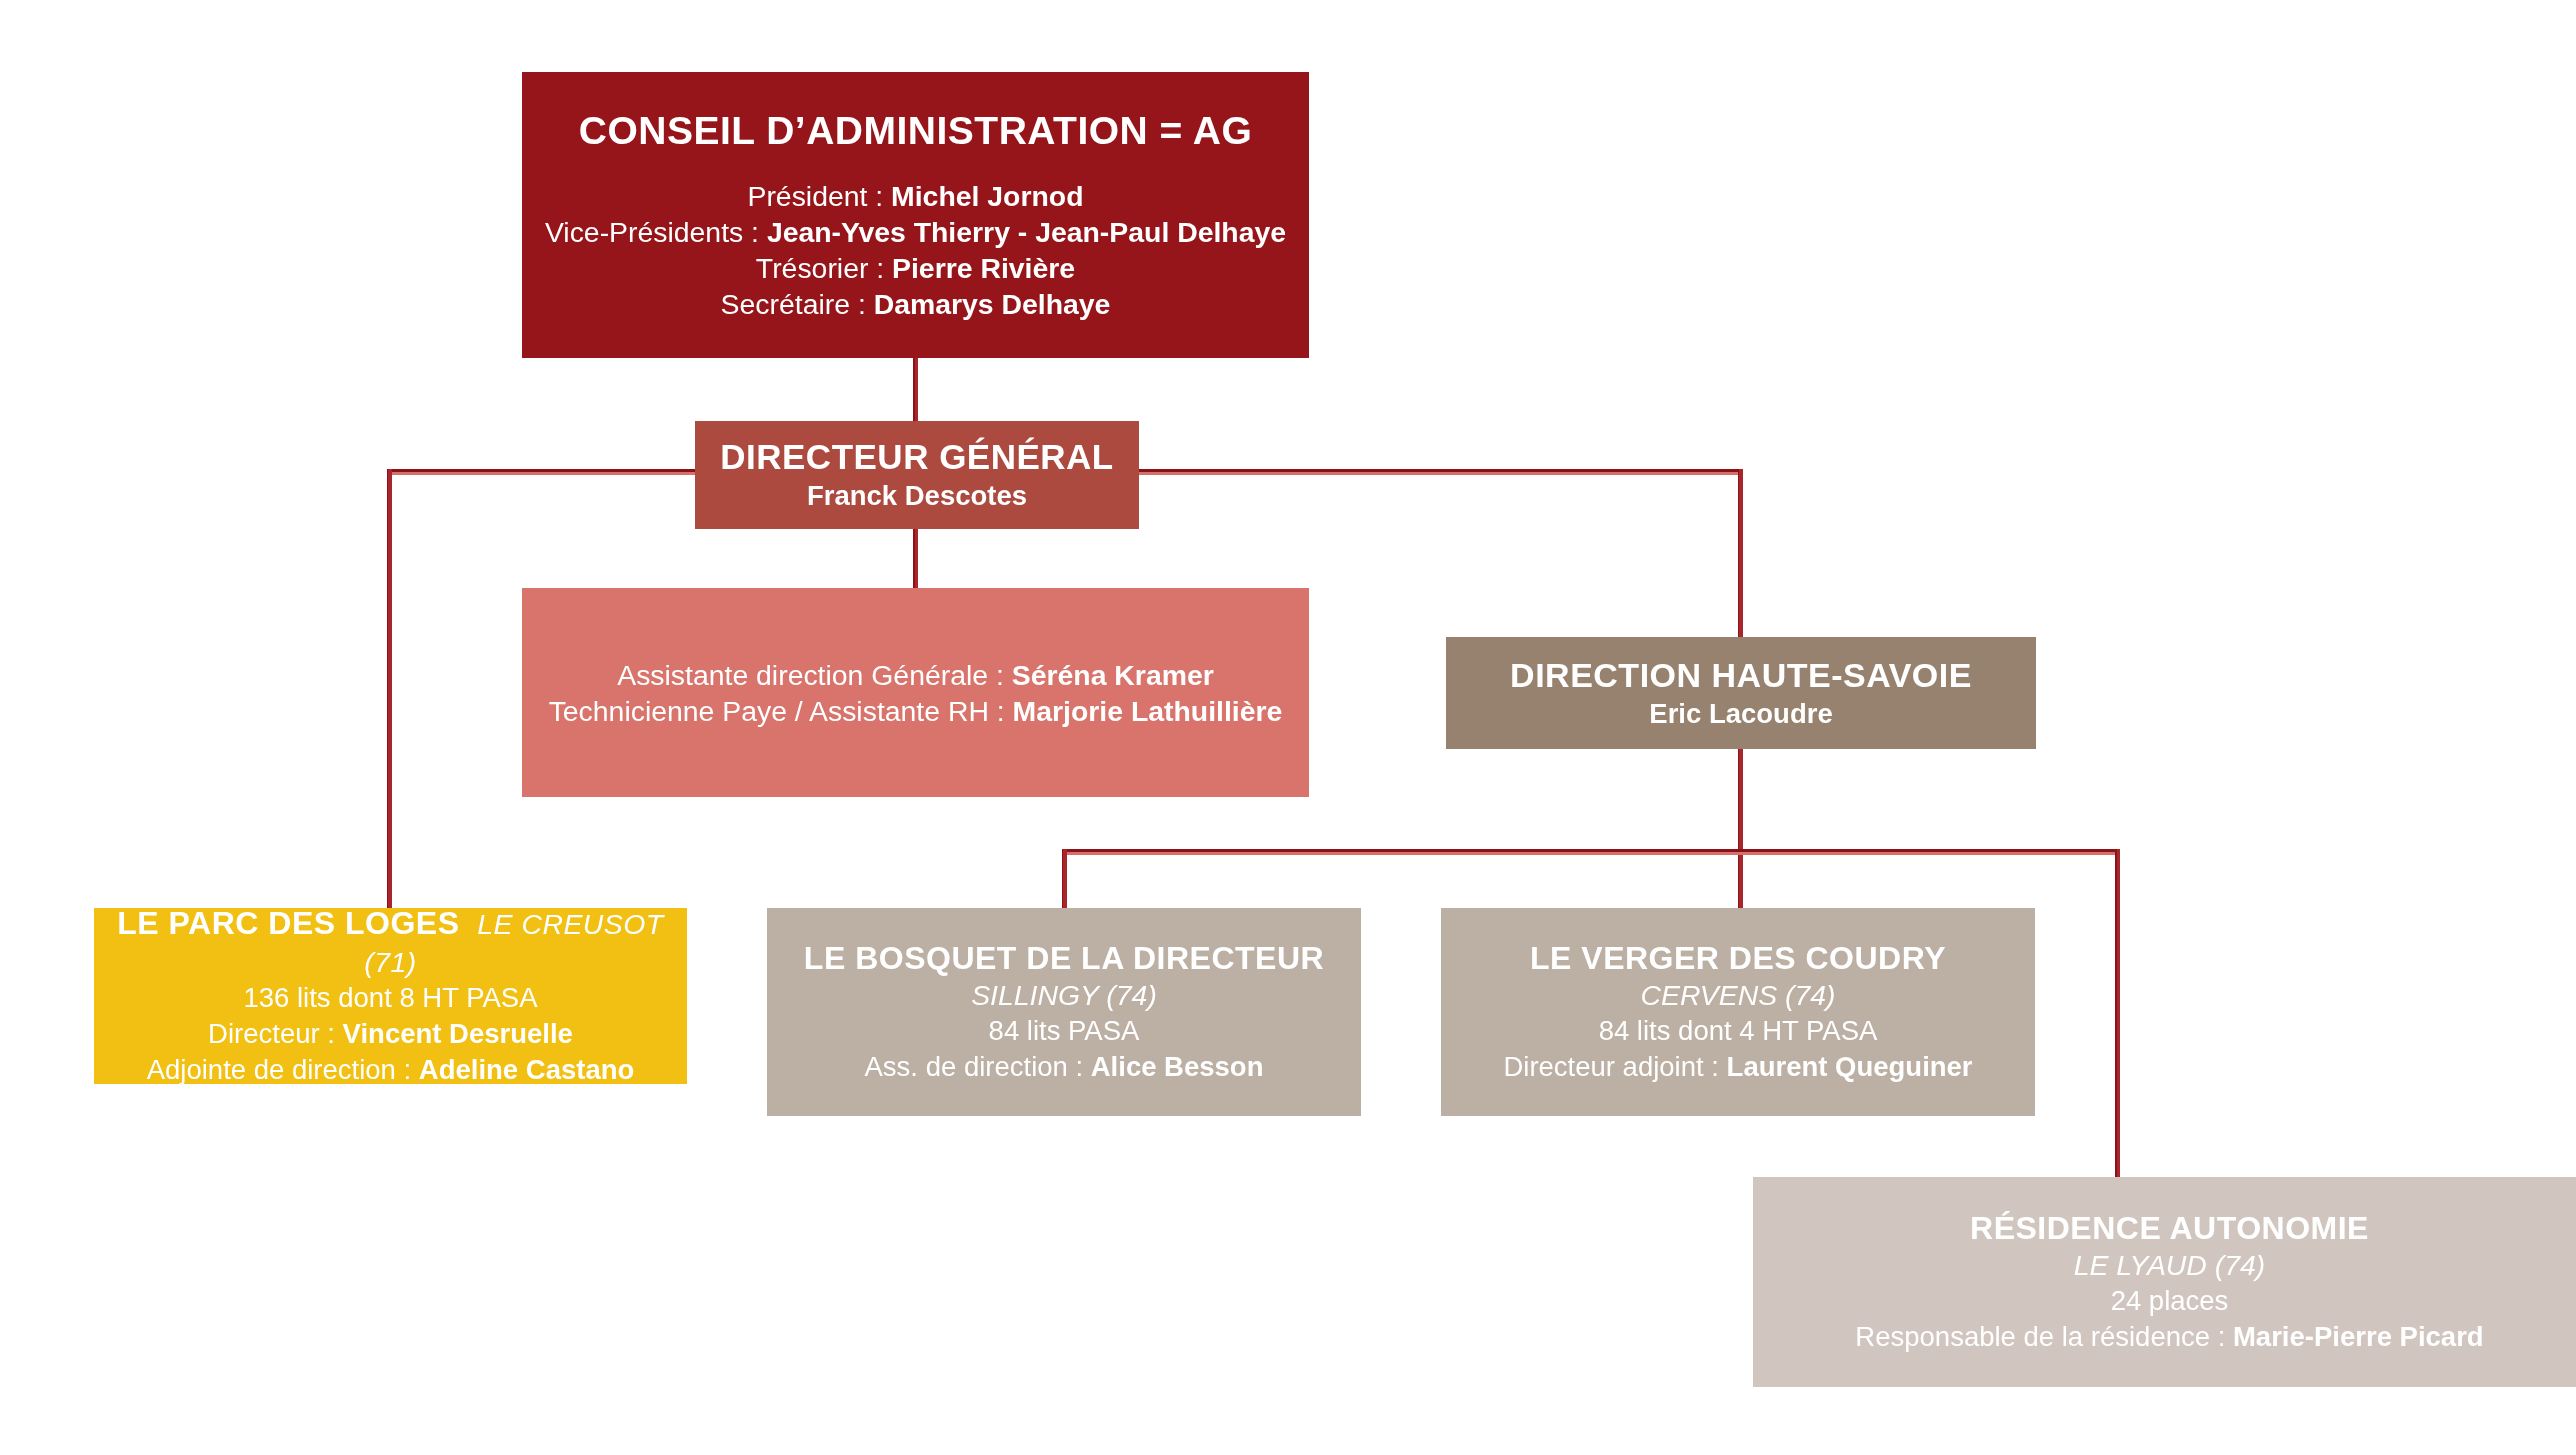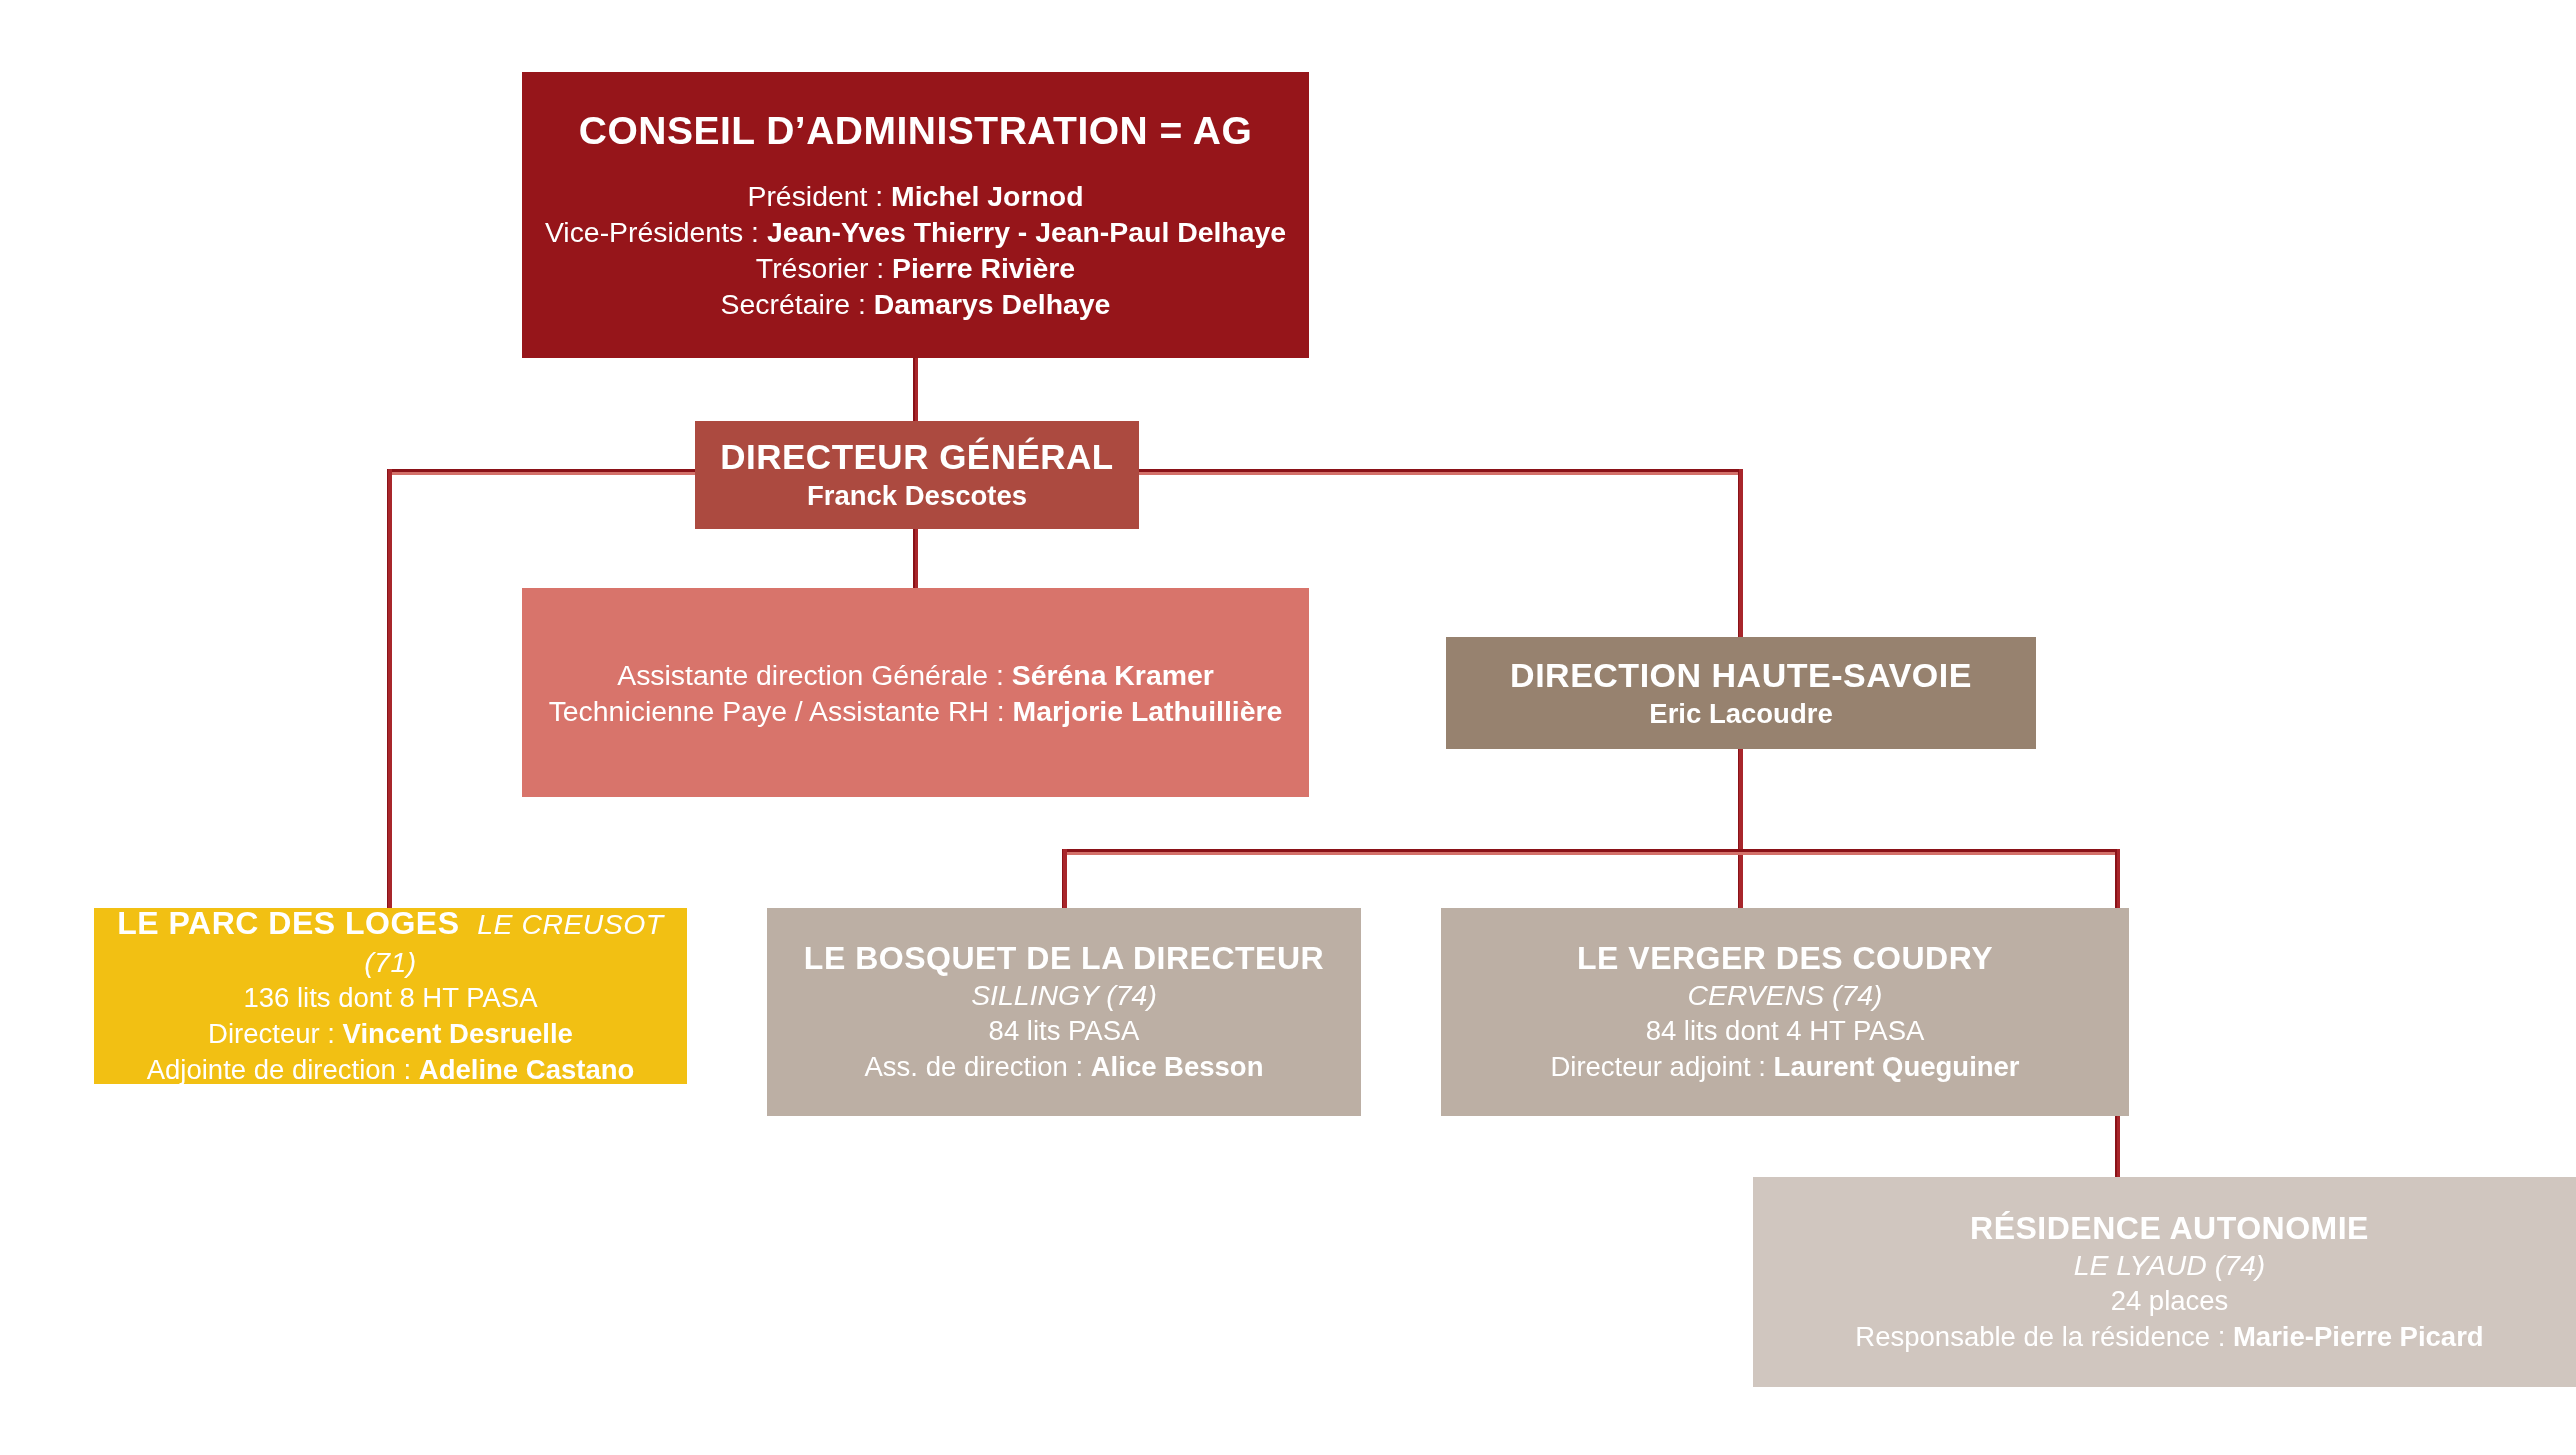--- a/index.html
+++ b/index.html
@@ -37,21 +37,21 @@
   .siege .title .loc{font-size:30px;}
   .siege .row{font-size:28.4px;line-height:36px;}
   .dhs{left:1446px;top:637px;width:590px;height:112px;background:var(--dhs-bg,#97826F);text-align:right;}
   .dhs .title{font-size:34px;line-height:42px;}
   .dhs .name{font-size:27.5px;line-height:36px;font-weight:bold;}
   .facility .title{font-size:32px;line-height:38px;}
   .facility .loc{font-size:28.4px;line-height:36px;}
   .facility .row{font-size:27.5px;line-height:36px;}
   .parc{left:94px;top:908px;width:593px;height:176px;background:var(--parc-bg,#F2C013);}
   .bosquet{left:767px;top:908px;width:594px;height:208px;background:var(--facility-bg,#BCAFA4);}
-  .verger{left:1441px;top:908px;width:688px;height:208px;background:var(--facility-bg,#BCAFA4);}
+  .verger{left:1441px;top:908px;width:594px;height:208px;background:var(--facility-bg,#BCAFA4);}
   .residence{left:1753px;top:1177px;width:833px;height:210px;background:var(--residence-bg,#D0C6BF);}
   
   .hline{
     position:absolute;height:5.7px;z-index:1;
     background:linear-gradient(to bottom,var(--line-dark,#8A1218) 45%,var(--line-light,#D4716A) 45%);
   }
   .vline{
     position:absolute;width:4.7px;z-index:1;
     background:linear-gradient(to right,var(--line-dark,#8A1218) 30%,var(--line-main,#A8262B) 30%);
   }

